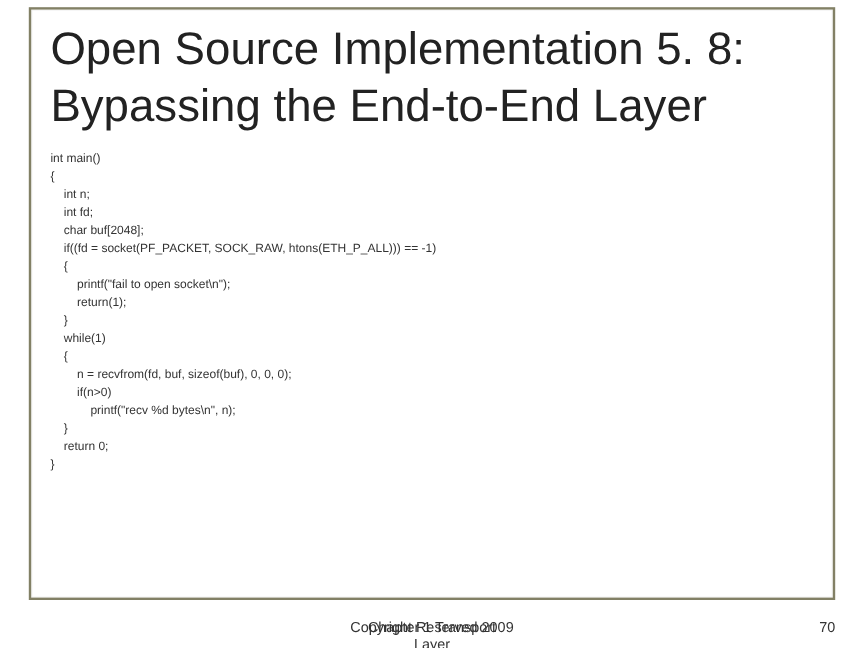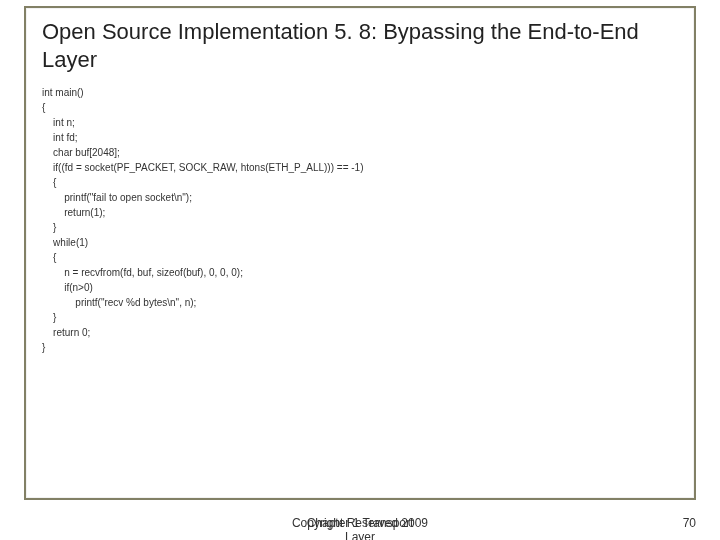--- a/index.html
+++ b/index.html
@@ -17,21 +17,21 @@
     top: 6px;
     left: 24px;
     right: 24px;
     bottom: 40px;
     border: 2px solid #828065;
     box-shadow: inset 0 0 0 1px rgba(0,0,0,0.05);
     box-sizing: border-box;
     padding: 10px 16px 8px 16px;
   }
   .title {
-    font-size: 22px;
+    font-size: 38px;
     line-height: 1.25;
     color: #222;
     margin: 0 0 12px 0;
     font-weight: normal;
   }
   .code {
     font-family: Arial, Helvetica, sans-serif;
     font-size: 10px;
     line-height: 1.5;
     color: #333;

